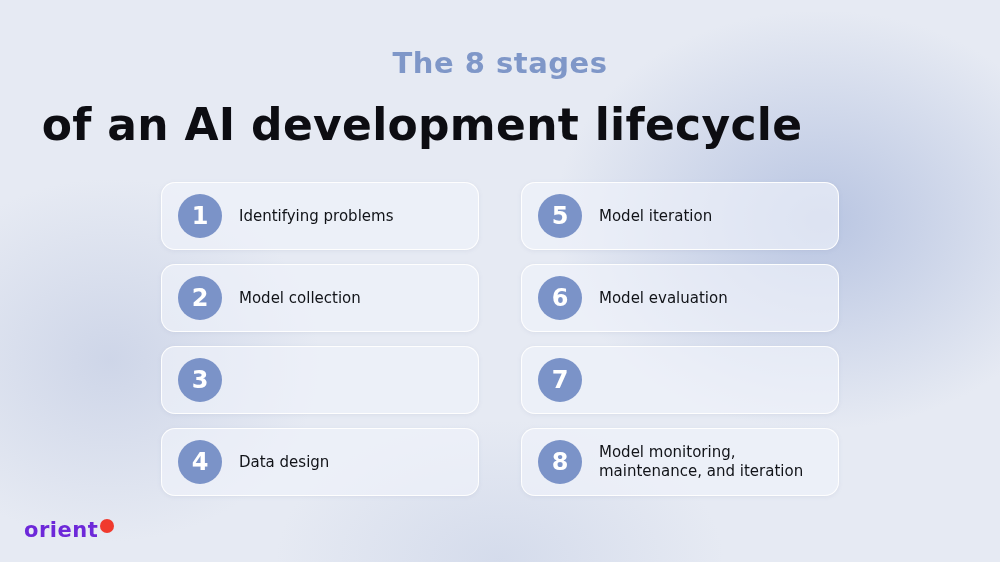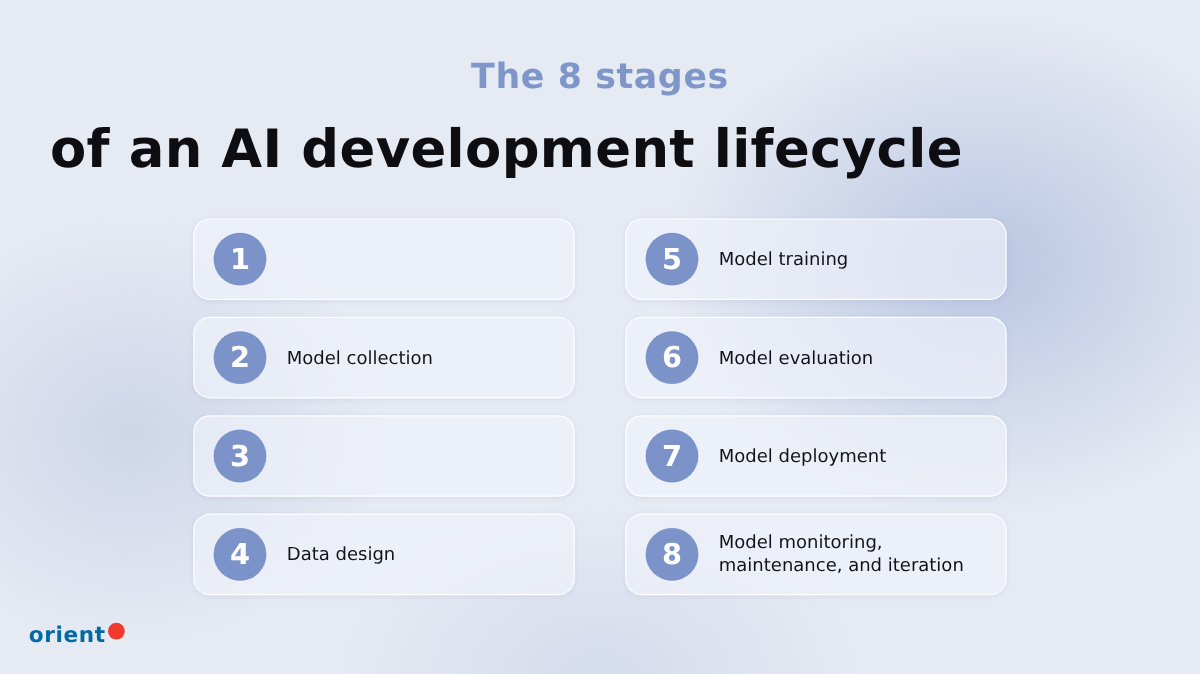--- a/index.html
+++ b/index.html
@@ -35,60 +35,60 @@
     font-size:24px; font-weight:bold; margin-left:16px; flex-shrink:0;
   }
   .label {
     margin-left:17px; font-size:15px; color:#111318; line-height:19px;
     white-space:pre-line;
   }
   .logo {
     position:absolute; left:24px; top:517px; display:flex; align-items:flex-start;
   }
   .logo-text {
-    font-family:"DejaVu Sans", sans-serif; font-weight:bold; font-size:18px;
-    color:#0369a1; letter-spacing:0.5px; line-height:26px;
+    font-family:"DejaVu Sans", sans-serif; font-weight:bold; font-size:21px;
+    color:#6d28d9; letter-spacing:0.5px; line-height:26px;
   }
   .logo-dot {
     width:14px; height:14px; border-radius:50%; background:#f03a2e;
     margin-left:2px; margin-top:2px;
   }
 </style>
 </head>
 <body>
 
 <div class="title1">The 8 stages</div>
 <div class="title2">of an AI development lifecycle</div>
 
 <div class="card" style="left:161px; top:182px;">
   <div class="num">1</div>
+  <div class="label">Identifying problems</div>
 </div>
 <div class="card" style="left:161px; top:264px;">
   <div class="num">2</div>
   <div class="label">Model collection</div>
 </div>
 <div class="card" style="left:161px; top:346px;">
   <div class="num">3</div>
 </div>
 <div class="card" style="left:161px; top:428px;">
   <div class="num">4</div>
   <div class="label">Data design</div>
 </div>
 
 <div class="card" style="left:521px; top:182px;">
   <div class="num">5</div>
-  <div class="label">Model training</div>
+  <div class="label">Model iteration</div>
 </div>
 <div class="card" style="left:521px; top:264px;">
   <div class="num">6</div>
   <div class="label">Model evaluation</div>
 </div>
 <div class="card" style="left:521px; top:346px;">
   <div class="num">7</div>
-  <div class="label">Model deployment</div>
 </div>
 <div class="card" style="left:521px; top:428px;">
   <div class="num">8</div>
   <div class="label">Model monitoring,
 maintenance, and iteration</div>
 </div>
 
 <div class="logo">
   <span class="logo-text">orient</span>
   <span class="logo-dot"></span>

